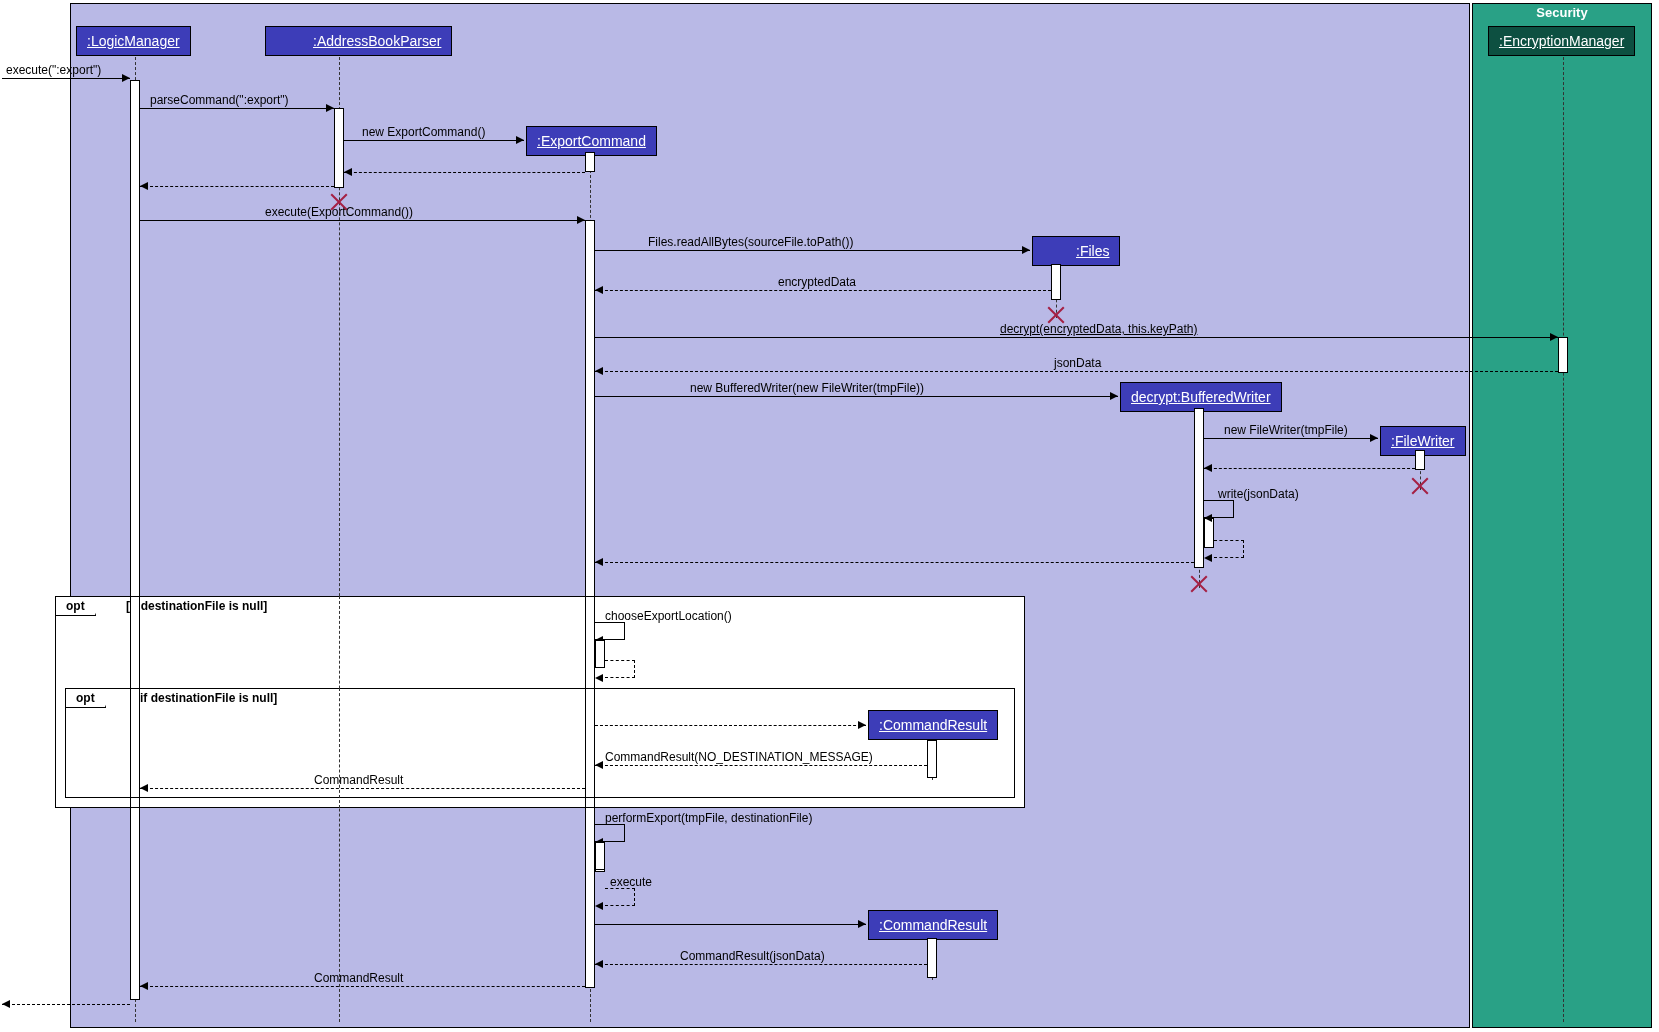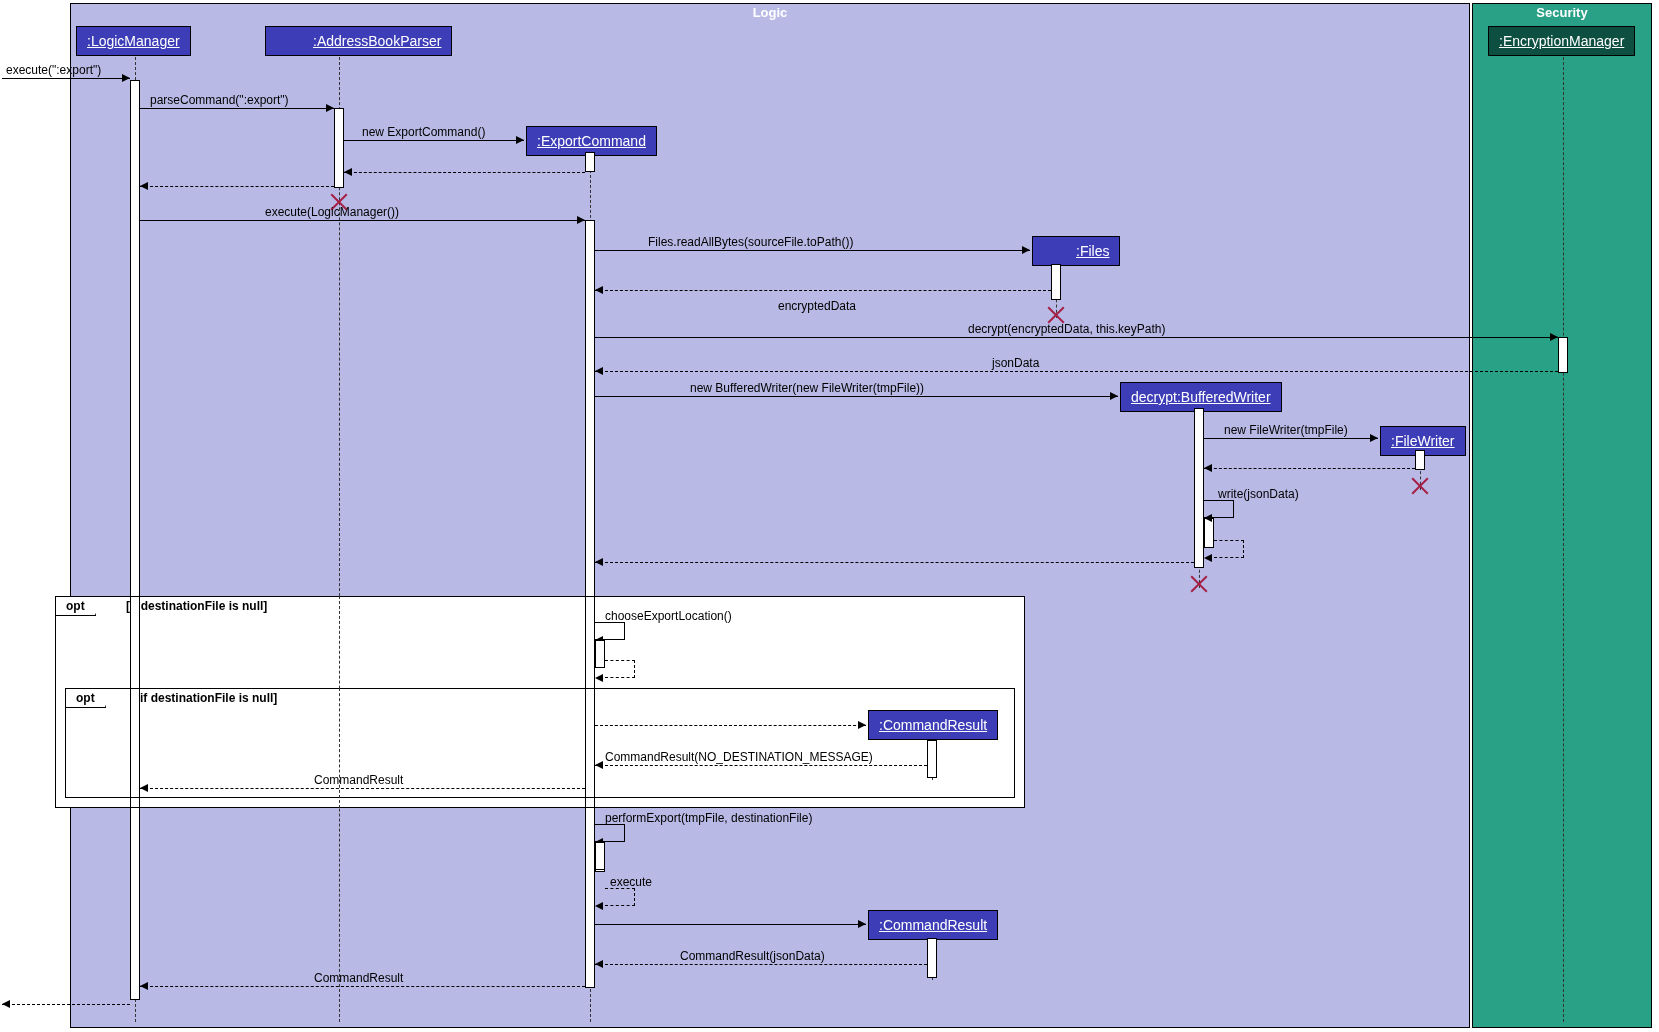--- a/index.html
+++ b/index.html
@@ -29,21 +29,20 @@
   .self-box-dash { position: absolute; border: 1px dashed #000; border-left: none; height: 18px; width: 30px; }
   .opt-white { position: absolute; background: #fff; }
 </style>
 </head>
 <body>
 
 <div class="canvas">
 
   <div class="box-logic" style="left:70px; top:3px; width:1400px; height:1025px;"></div>
   <div class="box-security" style="left:1472px; top:3px; width:180px; height:1025px;"></div>
-  <div class="box-header" style="left:70px; top:5px; width:1400px;">Logic</div>
   <div class="box-header" style="left:1472px; top:5px; width:180px;">Security</div>
 
   <div class="lifeline" style="left:135px; top:52px; height:970px;"></div>
   <div class="lifeline" style="left:339px; top:52px; height:970px;"></div>
   <div class="lifeline" style="left:590px; top:150px; height:872px;"></div>
   <div class="lifeline" style="left:1056px; top:268px; height:50px;"></div>
   <div class="lifeline" style="left:1199px; top:418px; height:170px;"></div>
   <div class="lifeline" style="left:1420px; top:450px; height:40px;"></div>
   <div class="lifeline" style="left:932px; top:740px; height:40px;"></div>
   <div class="lifeline" style="left:932px; top:940px; height:40px;"></div>
@@ -91,37 +90,37 @@
   <div class="msg" style="left:362px; top:125px;">new ExportCommand()</div>
 
   <div class="arrow-dashed" style="left:344px; top:172px; width:241px;"></div>
   <div class="arrow-head-l" style="left:344px; top:168px;"></div>
 
   <div class="arrow-dashed" style="left:140px; top:186px; width:194px;"></div>
   <div class="arrow-head-l" style="left:140px; top:182px;"></div>
 
   <div class="arrow-solid" style="left:140px; top:220px; width:445px;"></div>
   <div class="arrow-head-r" style="left:577px; top:216px;"></div>
-  <div class="msg" style="left:265px; top:205px;">execute(LogicManager())</div>
+  <div class="msg" style="left:265px; top:205px;">execute(ExportCommand())</div>
 
   <div class="arrow-solid" style="left:595px; top:250px; width:435px;"></div>
   <div class="arrow-head-r" style="left:1022px; top:246px;"></div>
   <div class="msg" style="left:648px; top:235px;">Files.readAllBytes(sourceFile.toPath())</div>
 
   <div class="arrow-dashed" style="left:595px; top:290px; width:456px;"></div>
   <div class="arrow-head-l" style="left:595px; top:286px;"></div>
-  <div class="msg" style="left:778px; top:275px;margin-top:24px;">encryptedData</div>
+  <div class="msg" style="left:778px; top:275px;">encryptedData</div>
 
   <div class="arrow-solid" style="left:595px; top:337px; width:963px;"></div>
   <div class="arrow-head-r" style="left:1550px; top:333px;"></div>
-  <div class="msg" style="left:968px; top:322px;">decrypt(encryptedData, this.keyPath)</div>
+  <div class="msg" style="left:1000px; top:322px;text-decoration:underline;">decrypt(encryptedData, this.keyPath)</div>
 
   <div class="arrow-dashed" style="left:595px; top:371px; width:963px;"></div>
   <div class="arrow-head-l" style="left:595px; top:367px;"></div>
-  <div class="msg" style="left:992px; top:356px;">jsonData</div>
+  <div class="msg" style="left:1054px; top:356px;">jsonData</div>
 
   <div class="arrow-solid" style="left:595px; top:396px; width:523px;"></div>
   <div class="arrow-head-r" style="left:1110px; top:392px;"></div>
   <div class="msg" style="left:690px; top:381px;">new BufferedWriter(new FileWriter(tmpFile))</div>
 
   <div class="arrow-solid" style="left:1204px; top:438px; width:174px;"></div>
   <div class="arrow-head-r" style="left:1370px; top:434px;"></div>
   <div class="msg" style="left:1224px; top:423px;">new FileWriter(tmpFile)</div>
 
   <div class="arrow-dashed" style="left:1204px; top:468px; width:211px;"></div>

